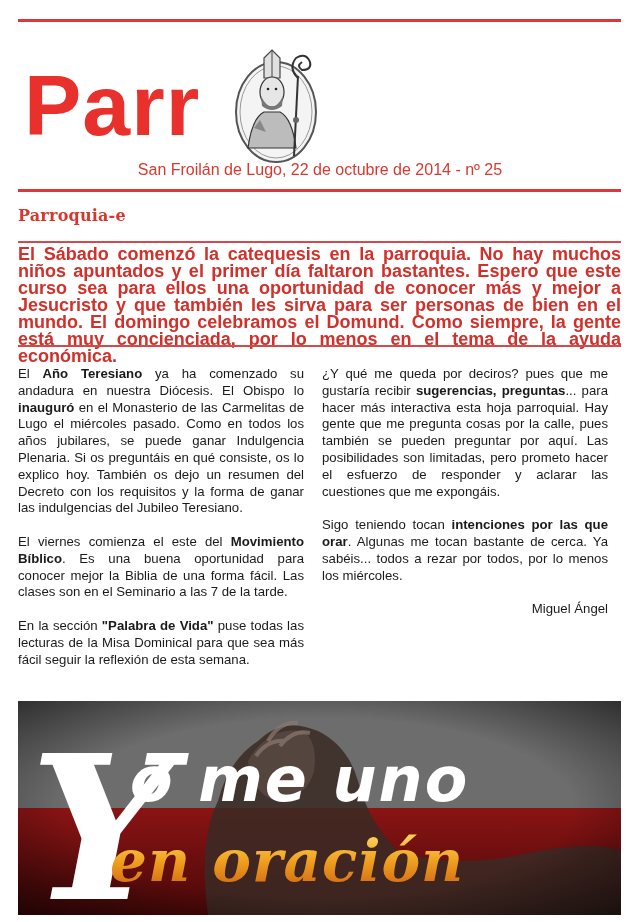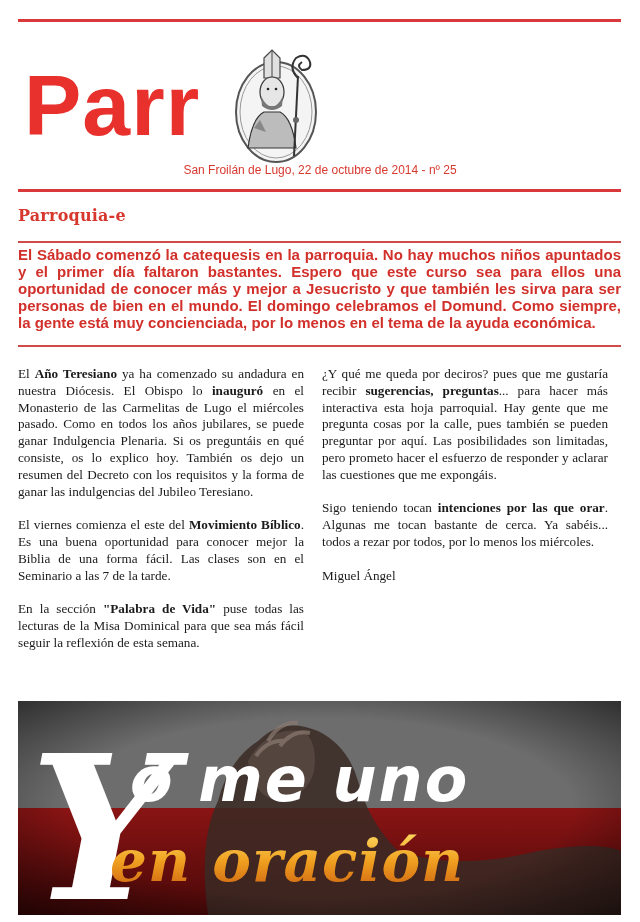--- a/index.html
+++ b/index.html
@@ -4,29 +4,29 @@
   <style>
     html, body { margin: 0; padding: 0; background: #ffffff; }
     body { width: 640px; height: 922px; position: relative; overflow: hidden; font-family: "Liberation Sans", sans-serif; }
     .rule { position: absolute; left: 18px; width: 603px; height: 3px; background: #d9393a; }
     .rule.thin { height: 2px; background: #d24b4b; }
     .masthead { position: absolute; top: 20px; left: 18px; width: 603px; height: 130px; margin-top: 20px; }
     .mast-word { position: absolute; top: 20px; font-family: "Liberation Sans", sans-serif; font-weight: bold; font-size: 86px; color: #e8302c; letter-spacing: 1px; line-height: 90px; }
     .mast-left { left: 6px; }
     .mast-right { left: 325px; }
     .medallion { position: absolute; left: 212px; top: 8px; width: 96px; height: 118px; }
-    .subtitle { position: absolute; top: 158px; left: 0; width: 640px; text-align: center; color: #d8392f; font-size: 12px; line-height: 24px; }
+    .subtitle { position: absolute; top: 158px; left: 0; width: 640px; text-align: center; color: #d8392f; font-size: 16px; line-height: 24px; }
     .section-title { position: absolute; top: 201px; left: 18px; font-family: "DejaVu Serif", serif; font-weight: bold; font-size: 16px; color: #d8372e; line-height: 30px; letter-spacing: 0.2px; }
-    .intro { position: absolute; top: 246px; left: 18px; width: 603px; color: #d2302a; font-weight: bold; font-size: 15px; line-height: 17px; text-align: justify; font-family: "Liberation Sans", sans-serif; }
-    .col { position: absolute; top: 366px; width: 286px; font-size: 13.2px; line-height: 16.8px; color: #1a1a1a; text-align: justify; font-family: Liberation Serif, serif; }
+    .intro { position: absolute; top: 246px; left: 18px; width: 603px; color: #d2302a; font-weight: bold; font-size: 18px; line-height: 17px; text-align: justify; font-family: "Liberation Sans", sans-serif; }
+    .col { position: absolute; top: 366px; width: 286px; font-size: 13.2px; line-height: 16.8px; color: #1a1a1a; text-align: justify; }
     .col-left { left: 18px; }
     .col-right { left: 322px; }
     .col p { margin: 0 0 16.8px 0; }
     .col b { font-weight: bold; }
-    .signature { }
+    .signature { text-align: right; }
     .banner { position: absolute; left: 18px; top: 701px; width: 603px; height: 214px; overflow: hidden; }
   </style>
 </head>
 <body>
 
 <div class="rule" style="top:19px;"></div>
 
 <div class="masthead">
   <div class="mast-word mast-left">Parr</div>
   <svg class="medallion" viewBox="0 0 96 118">

